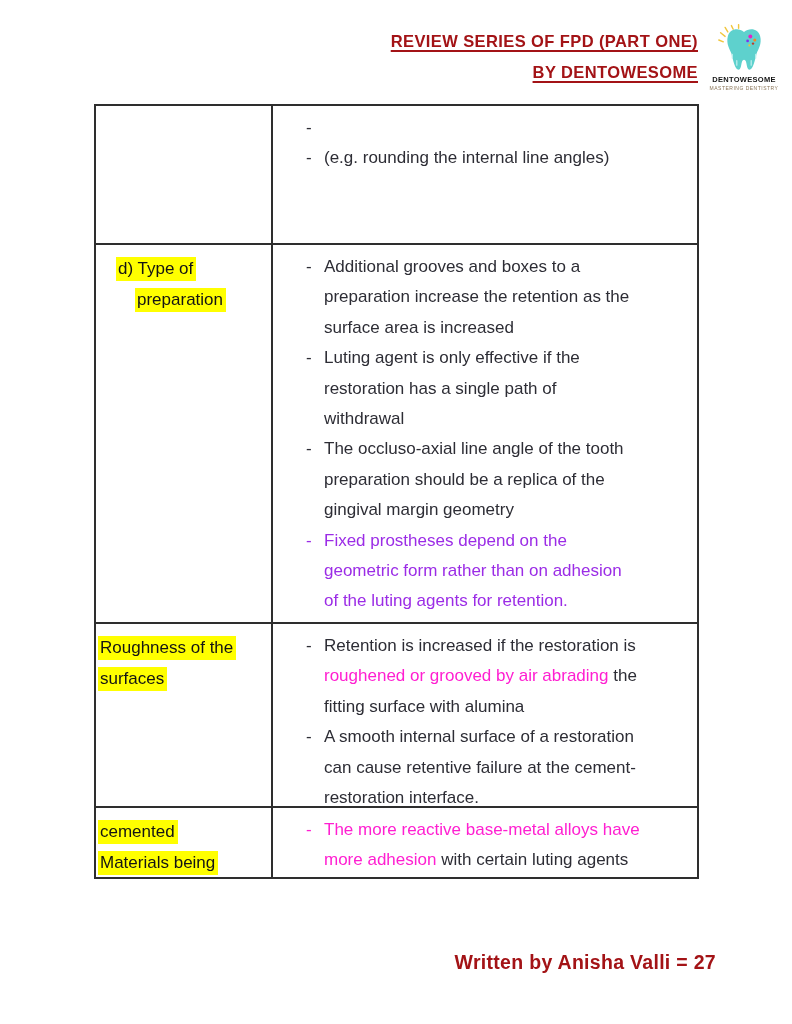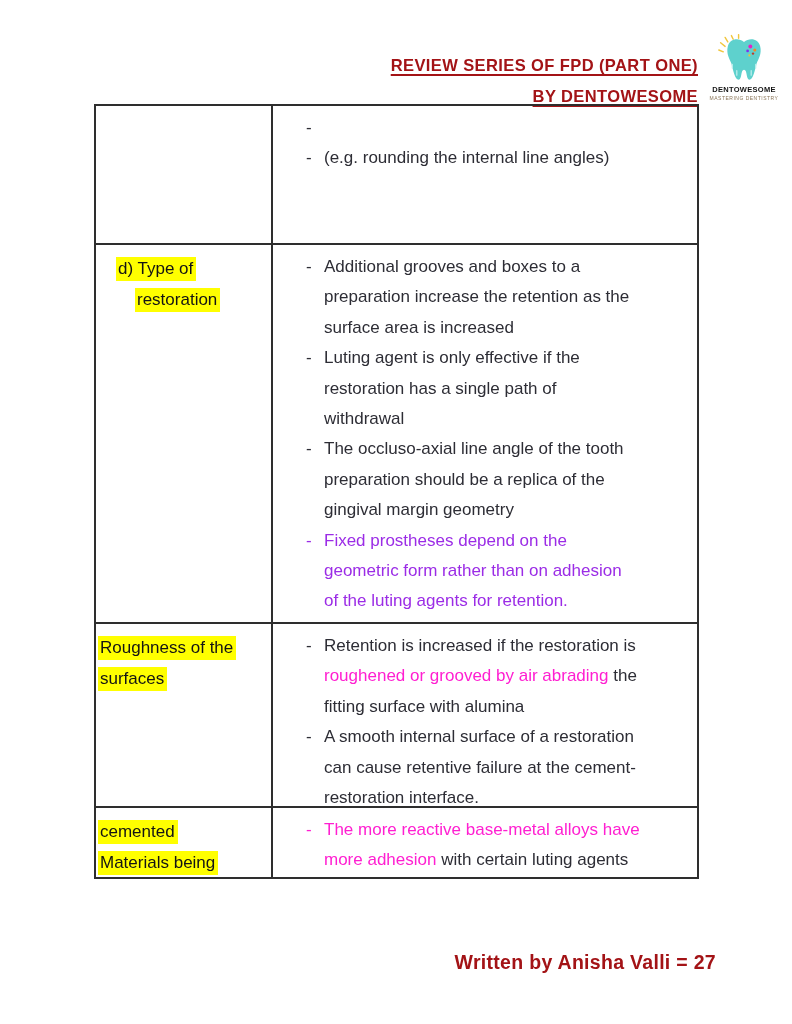--- a/index.html
+++ b/index.html
@@ -4,31 +4,31 @@
 <style>
   * { margin:0; padding:0; box-sizing:border-box; }
   html,body { background:#ffffff; }
   .page {
     position:relative; width:792px; height:1024px; background:#ffffff;
     font-family:"Liberation Sans", sans-serif; overflow:hidden;
   }
 
   
   .header-titles {
-    position:absolute; top:56px; right:94px; text-align:right;
+    position:absolute; top:32px; right:94px; text-align:right;
     color:#a31316; font-weight:700;
   }
   .title-line1, .title-line2 {
     font-size:16.5px; letter-spacing:0.4px;
     text-decoration:underline; text-underline-offset:3px; text-decoration-thickness:1.5px;
   }
   .title-line2 { margin-top:12px; }
 
   .logo {
-    position:absolute; top:34px; right:5px; width:86px; text-align:center;
+    position:absolute; top:24px; right:5px; width:86px; text-align:center;
   }
   .logo svg { display:block; margin:0 auto; }
   .logo-name { font-size:7.5px; font-weight:700; color:#141414; letter-spacing:0.3px; margin-top:1px; }
   .logo-tag  { font-size:5px; color:#8a7558; letter-spacing:0.5px; margin-top:1px; }
 
   
   .doc-table {
     position:absolute; left:94px; top:104px; width:605px;
     border:2px solid #2e2e2e;
   }
@@ -110,21 +110,21 @@
           </div>
           <div class="bullet">
             <span class="dash c-dark">-</span>
             <span class="btext"><span class="c-dark">(e.g. rounding the internal line angles)</span></span>
           </div>
         </div>
       </div>
       <div class="tr tr1">
         <div class="cell-left">
           <div class="hl-line L1"><span class="hl">d) Type of</span></div>
-          <div class="hl-line L2"><span class="hl">restoration</span></div>
+          <div class="hl-line L2"><span class="hl">preparation</span></div>
         </div>
         <div class="cell-right">
           <div class="bullet">
             <span class="dash c-dark">-</span>
             <span class="btext"><span class="c-dark">Additional grooves and boxes to a
 preparation increase the retention as the
 surface area is increased</span></span>
           </div>
           <div class="bullet">
             <span class="dash c-dark">-</span>

